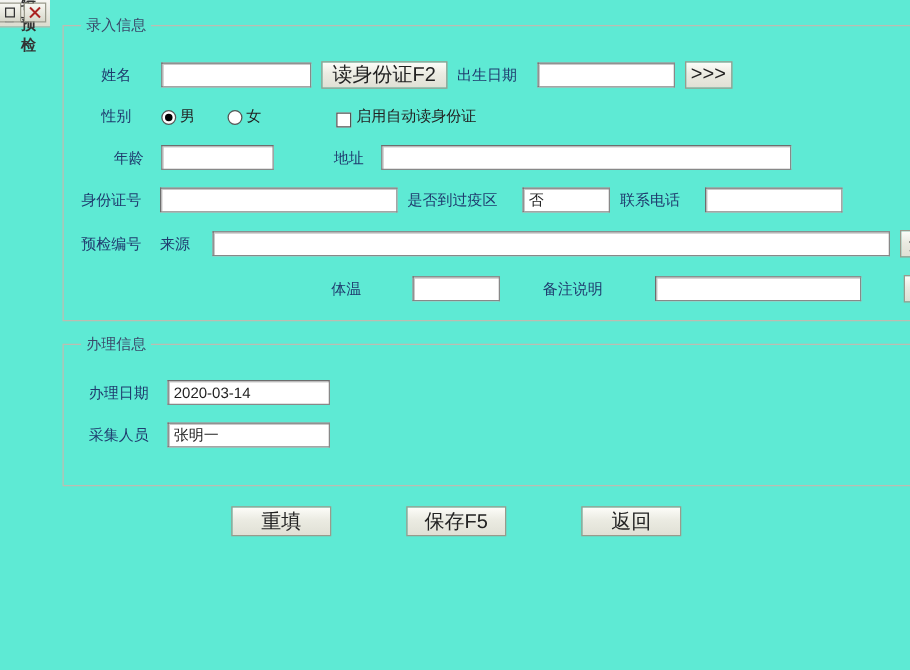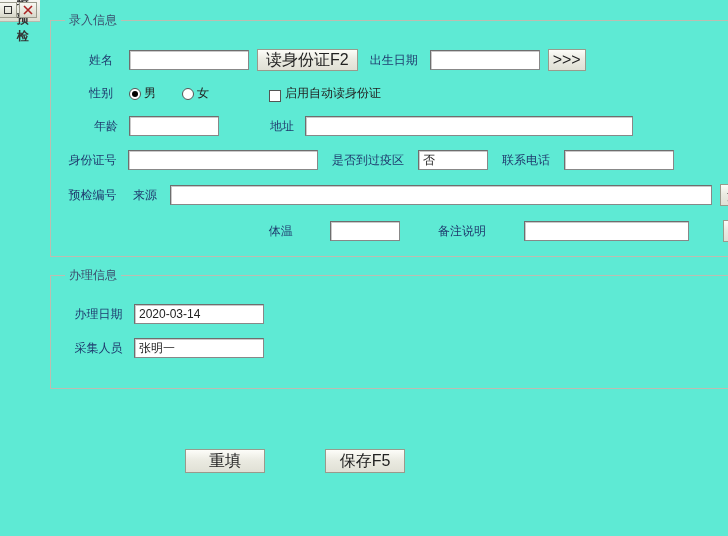--- a/index.html
+++ b/index.html
@@ -75,21 +75,21 @@
   .row {
     display:flex;
     align-items:center;
     gap:8px;
     margin-top:14px;
     flex-wrap:nowrap;
   }
   .row.first { margin-top:10px; }
   .lbl {
     color:#1f3b6e;
-    text-align:center;
+    text-align:left;
     white-space:nowrap;
   }
   .w55 { width:55px; }
   .w40 { width:40px; }
 
   input.inset, .inset-box {
     height:20px;
     background:#fff;
     border:1px solid #888;
     border-top-color:#6e6e6e;
@@ -124,21 +124,21 @@
   .radio-label { display:inline-flex; align-items:center; margin-right:18px; cursor:default;}
   .checkbox {
     width:12px; height:12px; border:1px solid #555; background:#fff;
     display:inline-block; margin-right:4px; vertical-align:middle;
   }
 
   .footer-buttons {
     display:flex; gap:60px; justify-content:flex-start;
     padding: 6px 0 14px 135px;
   }
-  .footer-buttons button.btn { min-width:80px; height:24px;margin-top:44px; }
+  .footer-buttons button.btn { min-width:80px; height:24px; }
 </style>
 </head>
 <body>
 
 <div class="app-window">
 
   <div class="titlebar">
     <span class="tb-icon"></span>
     <span class="title">编辑预检</span>
     <div class="win-controls">
@@ -234,16 +234,17 @@
       </div>
       <div class="row" style="padding-left:6px; margin-bottom:16px;">
         <span class="lbl w55">采集人员</span>
         <input class="inset" style="width: 130px;" value="张明一">
       </div>
     </fieldset>
 
     <div class="footer-buttons">
       <button class="btn">重填</button>
       <button class="btn">保存F5</button>
+      <button class="btn">返回</button>
     </div>
 
   </div>
 </div>
 
 </body></html>

